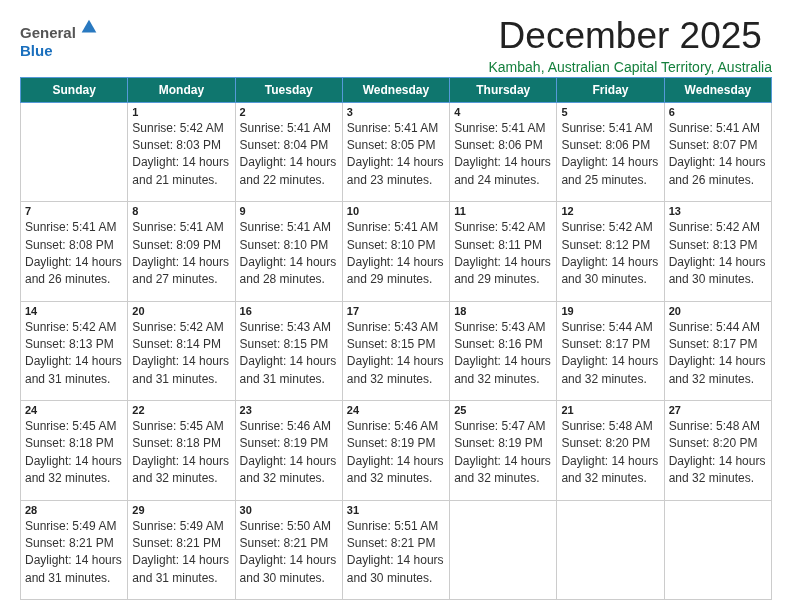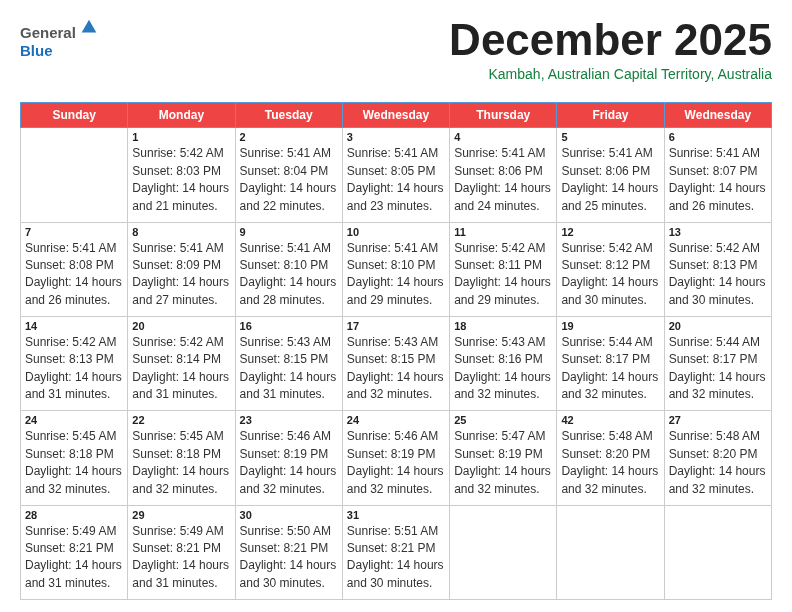--- a/index.html
+++ b/index.html
@@ -14,21 +14,21 @@
       width: 792px;
       height: 612px;
       padding: 16px 20px 12px 20px;
       display: flex;
       flex-direction: column;
     }
     .header {
       display: flex;
       align-items: flex-start;
       justify-content: space-between;
-      margin-bottom: 20px;
+      margin-bottom: 2px;
     }
     .logo {
       display: flex;
       align-items: center;
     }
     .logo-text {
       font-size: 15px;
       font-weight: bold;
       line-height: 1.2;
     }
@@ -36,40 +36,40 @@
     .logo-blue { color: #1a6fbd; }
     .logo-icon {
       width: 22px;
       height: 22px;
       margin-left: 2px;
     }
     .title-block {
       text-align: right;
     }
     .month-title {
-      font-size: 44px;
-      font-weight: bold;
+      font-size: 37px;
+      font-weight: normal;
       color: #222;
       line-height: 1.1;
       text-align: center;
     }
     .location {
       font-size: 14px;
       color: #15803d;
       margin-top: 2px;
     }
     .calendar {
       flex: 1;
       border: 1px solid #ccc;
       border-collapse: collapse;
       width: 100%;
       table-layout: fixed;
     }
     .calendar th {
-      background-color: #ef4444;
+      background-color: #0f766e;
       color: #fff;
       text-align: center;
       font-size: 12px;
       font-weight: bold;
       padding: 5px 2px;
       border: 1px solid #5599d8;
     }
     .calendar td {
       vertical-align: top;
       border: 1px solid #ccc;
@@ -234,21 +234,21 @@
           </td>
           <td>
             <span class="day-num">24</span>
             <div class="cell-text"><span>Sunrise: 5:46 AM</span><br><span>Sunset: 8:19 PM</span><br><span>Daylight: 14 hours</span><br><span>and 32 minutes.</span></div>
           </td>
           <td>
             <span class="day-num">25</span>
             <div class="cell-text"><span>Sunrise: 5:47 AM</span><br><span>Sunset: 8:19 PM</span><br><span>Daylight: 14 hours</span><br><span>and 32 minutes.</span></div>
           </td>
           <td>
-            <span class="day-num">42</span>
+            <span class="day-num">21</span>
             <div class="cell-text"><span>Sunrise: 5:48 AM</span><br><span>Sunset: 8:20 PM</span><br><span>Daylight: 14 hours</span><br><span>and 32 minutes.</span></div>
           </td>
           <td>
             <span class="day-num">27</span>
             <div class="cell-text"><span>Sunrise: 5:48 AM</span><br><span>Sunset: 8:20 PM</span><br><span>Daylight: 14 hours</span><br><span>and 32 minutes.</span></div>
           </td>
         </tr>
         <tr>
           <td>
             <span class="day-num">28</span>

